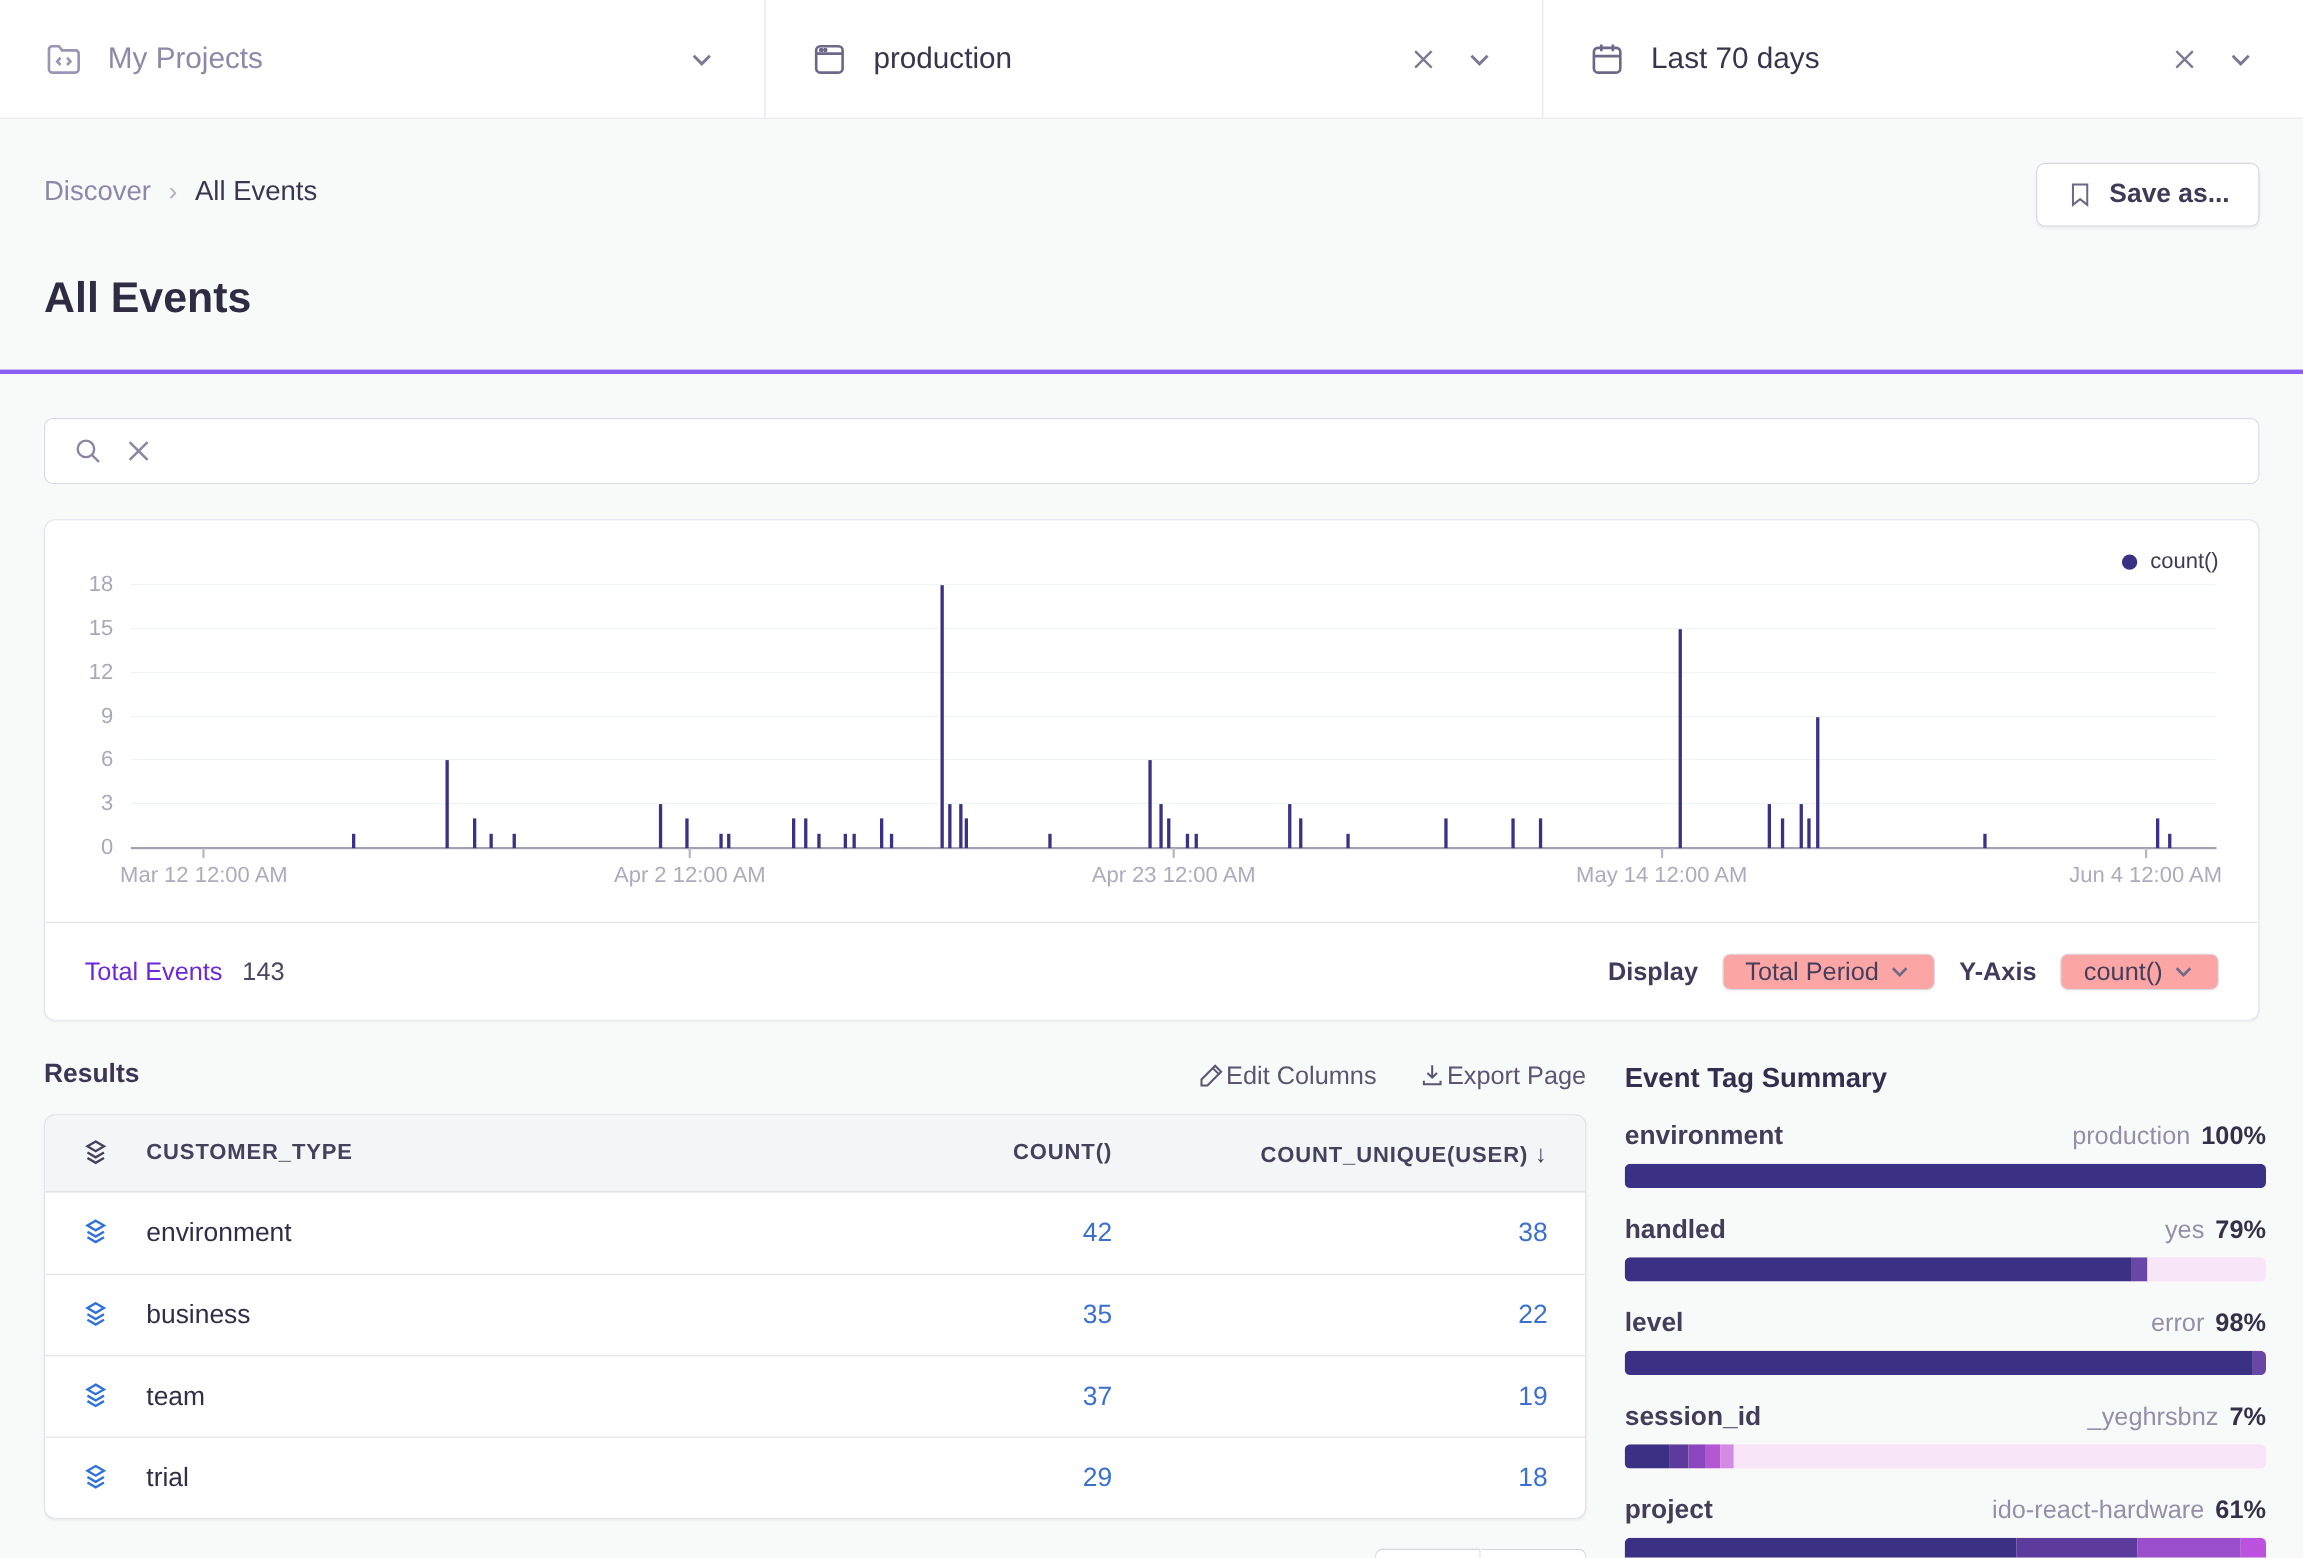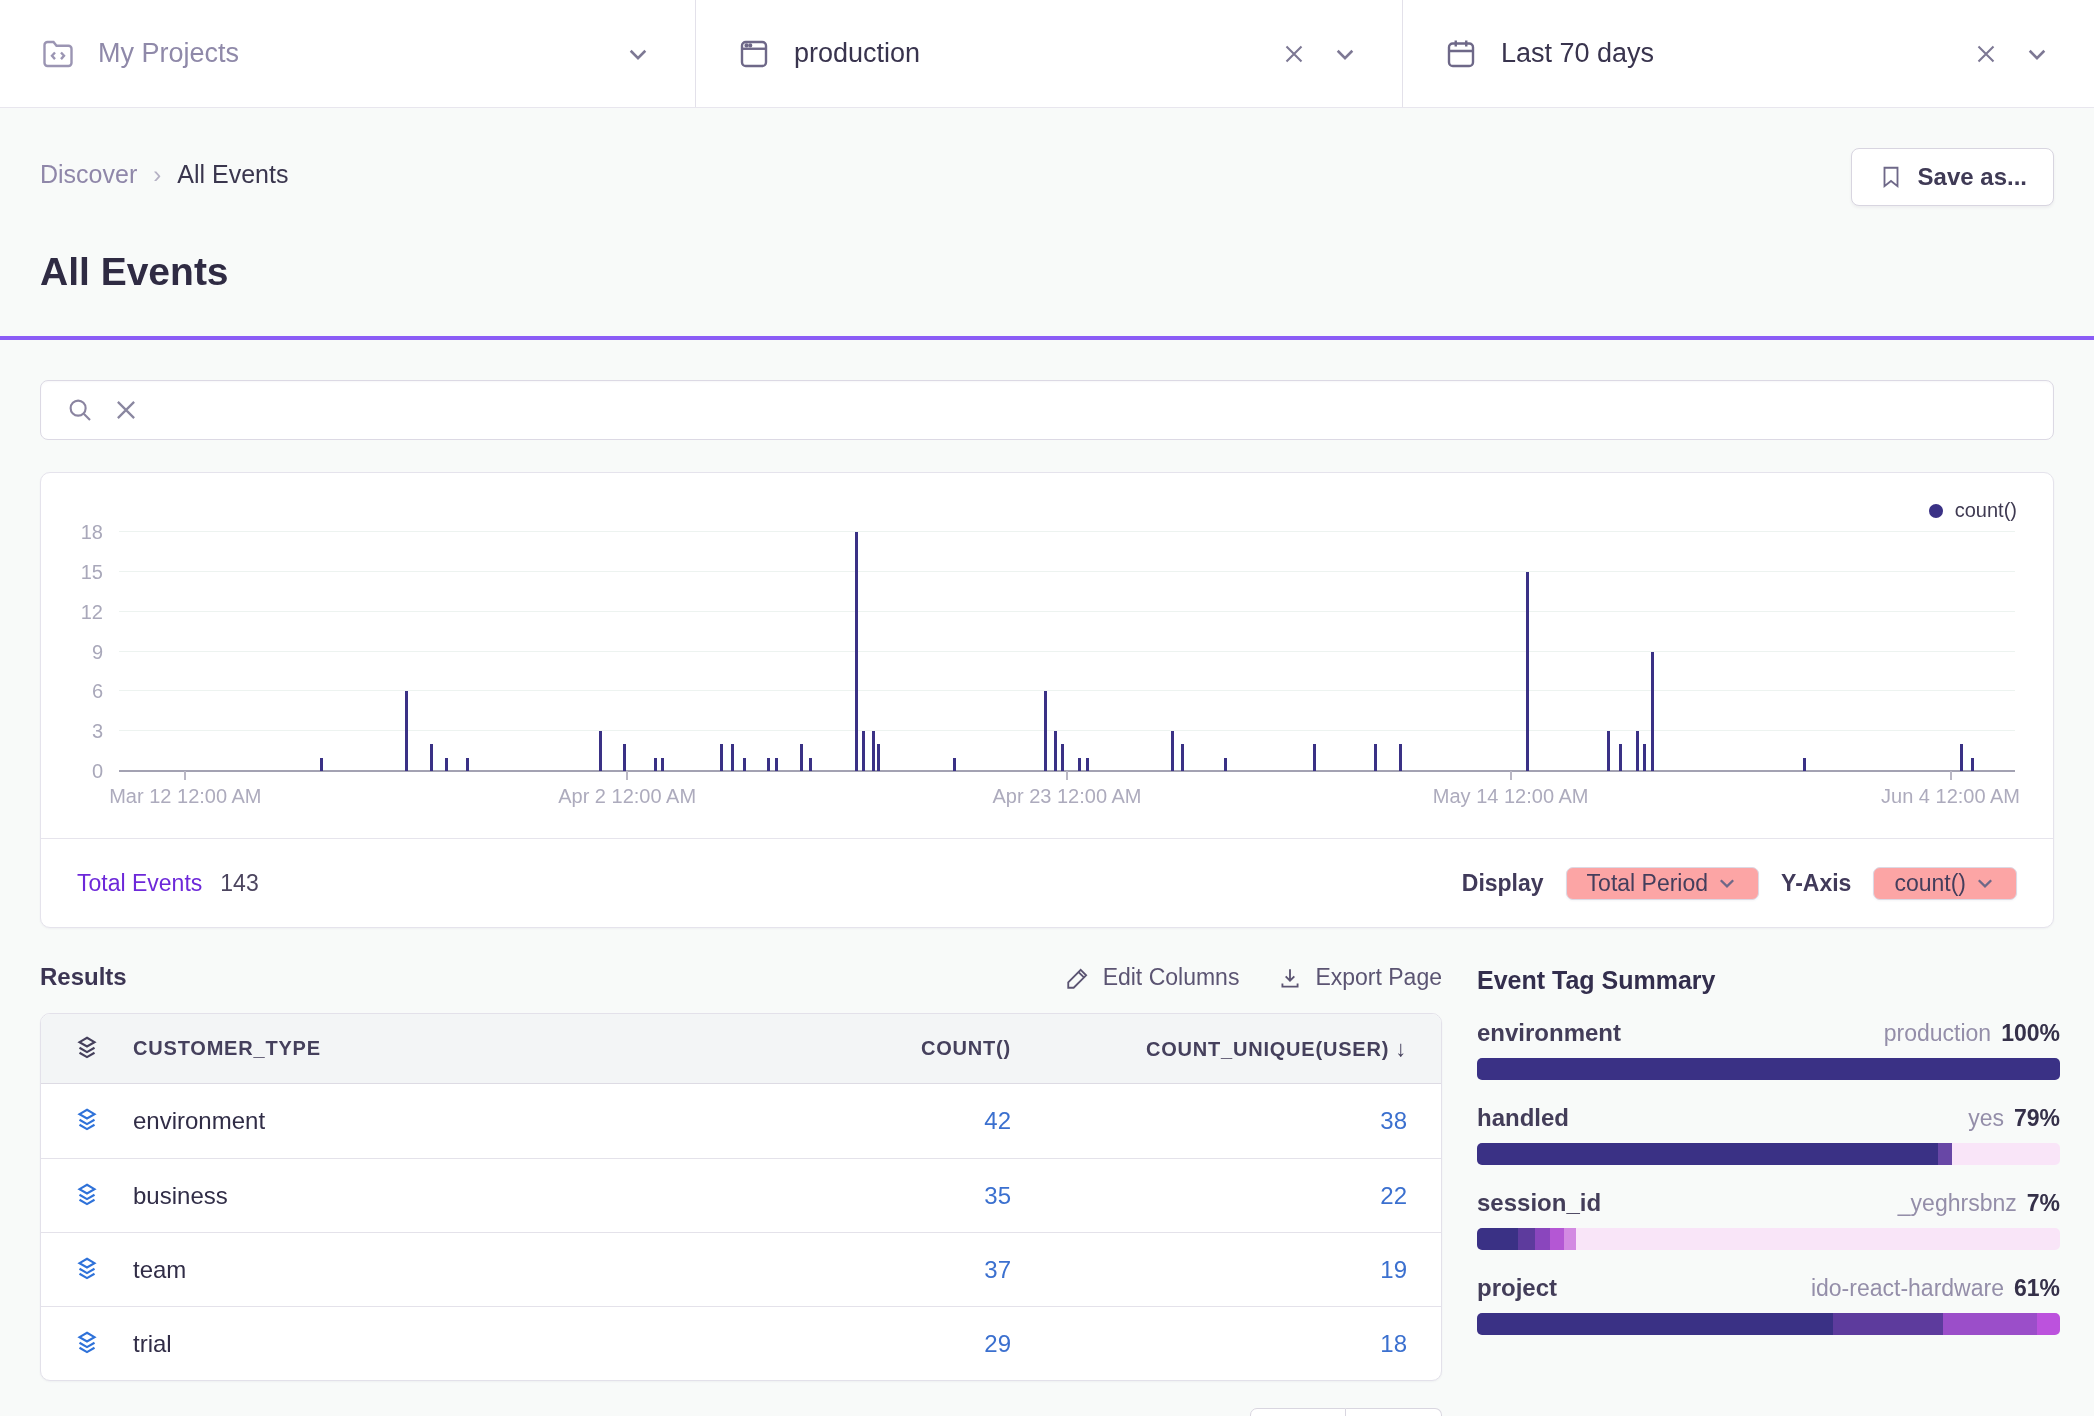--- a/index.html
+++ b/index.html
@@ -68,21 +68,21 @@
   .dropbtn .chev { color:#6e6888; display:flex; }
 
   
   .columns { display:flex; margin:35px 34px 0 40px; align-items:flex-start; }
   .leftcol { width:1402px; }
   .rightcol { flex:1; margin-left:35px; }
 
   .resultsrow { display:flex; align-items:center; }
   .sec-heading { font-size:24px; font-weight:700; color:#3c3553; }
   .linkbtns { margin-left:auto; display:flex; align-items:center; gap:38px; }
-  .linkbtn { display:flex; align-items:flex-end; gap:12px; font-size:23px; font-weight:500; color:#5b5472; cursor:pointer; }
+  .linkbtn { display:flex; align-items:flex-start; gap:0; font-size:23px; font-weight:500; color:#5b5472; cursor:pointer; }
   .linkbtn .ic { display:flex; color:#5b5472; }
 
   .tablecard { margin-top:22px; background:#fff; border:1px solid #e3e1ea; border-radius:10px;
                box-shadow:0 1px 2px rgba(60,50,90,.05); overflow:hidden; }
   .thead { display:flex; align-items:center; height:70px; background:#f3f5f6; border-bottom:1px solid #dddbe4; }
   .trow { display:flex; align-items:center; height:74px; border-top:1px solid #e4e2ea; }
   .trow:first-child { border-top:none; }
   .c-icon { width:92px; display:flex; justify-content:center; }
   .c-name { flex:1; }
   .c-count { width:300px; text-align:right; }
@@ -431,20 +431,31 @@
               <span class="tagval">yes</span>
               <span class="tagpct">79%</span>
             </div>
             <div class="tagbar">
               <span class="tagseg" style="width: 79%; background: rgb(58, 49, 133);"></span>
               <span class="tagseg" style="width: 2.5%; background: rgb(104, 71, 166);"></span>
             </div>
           </div>
           <div class="tagrow">
             <div class="tagtop">
+              <span class="tagname">level</span>
+              <span class="tagval">error</span>
+              <span class="tagpct">98%</span>
+            </div>
+            <div class="tagbar">
+              <span class="tagseg" style="width: 98%; background: rgb(58, 49, 133);"></span>
+              <span class="tagseg" style="width: 2%; background: rgb(104, 71, 166);"></span>
+            </div>
+          </div>
+          <div class="tagrow">
+            <div class="tagtop">
               <span class="tagname">session_id</span>
               <span class="tagval">_yeghrsbnz</span>
               <span class="tagpct">7%</span>
             </div>
             <div class="tagbar">
               <span class="tagseg" style="width: 7%; background: rgb(58, 49, 133);"></span>
               <span class="tagseg" style="width: 3%; background: rgb(93, 59, 157);"></span>
               <span class="tagseg" style="width: 2.5%; background: rgb(138, 70, 189);"></span>
               <span class="tagseg" style="width: 2.5%; background: rgb(180, 87, 212);"></span>
               <span class="tagseg" style="width: 2%; background: rgb(211, 138, 226);"></span>

